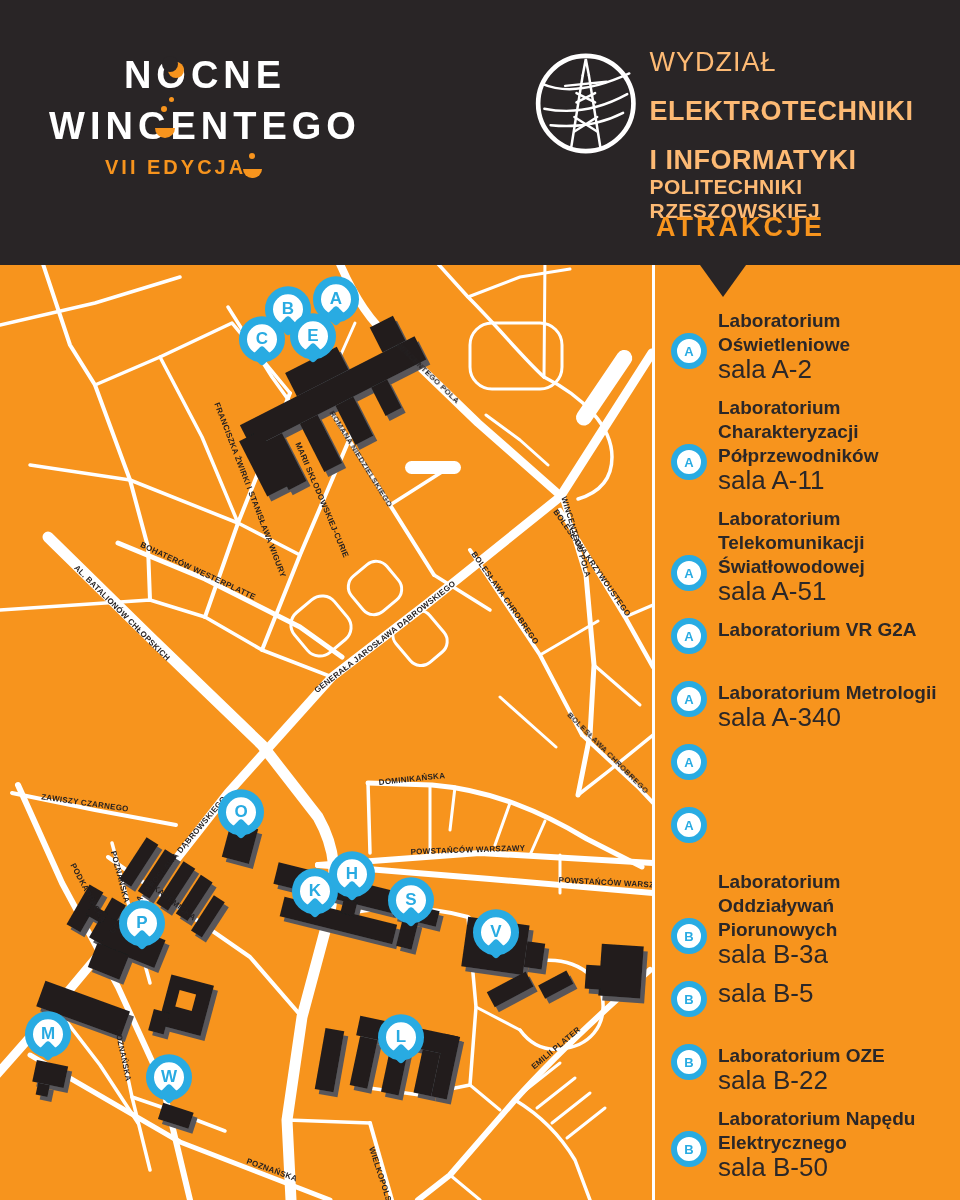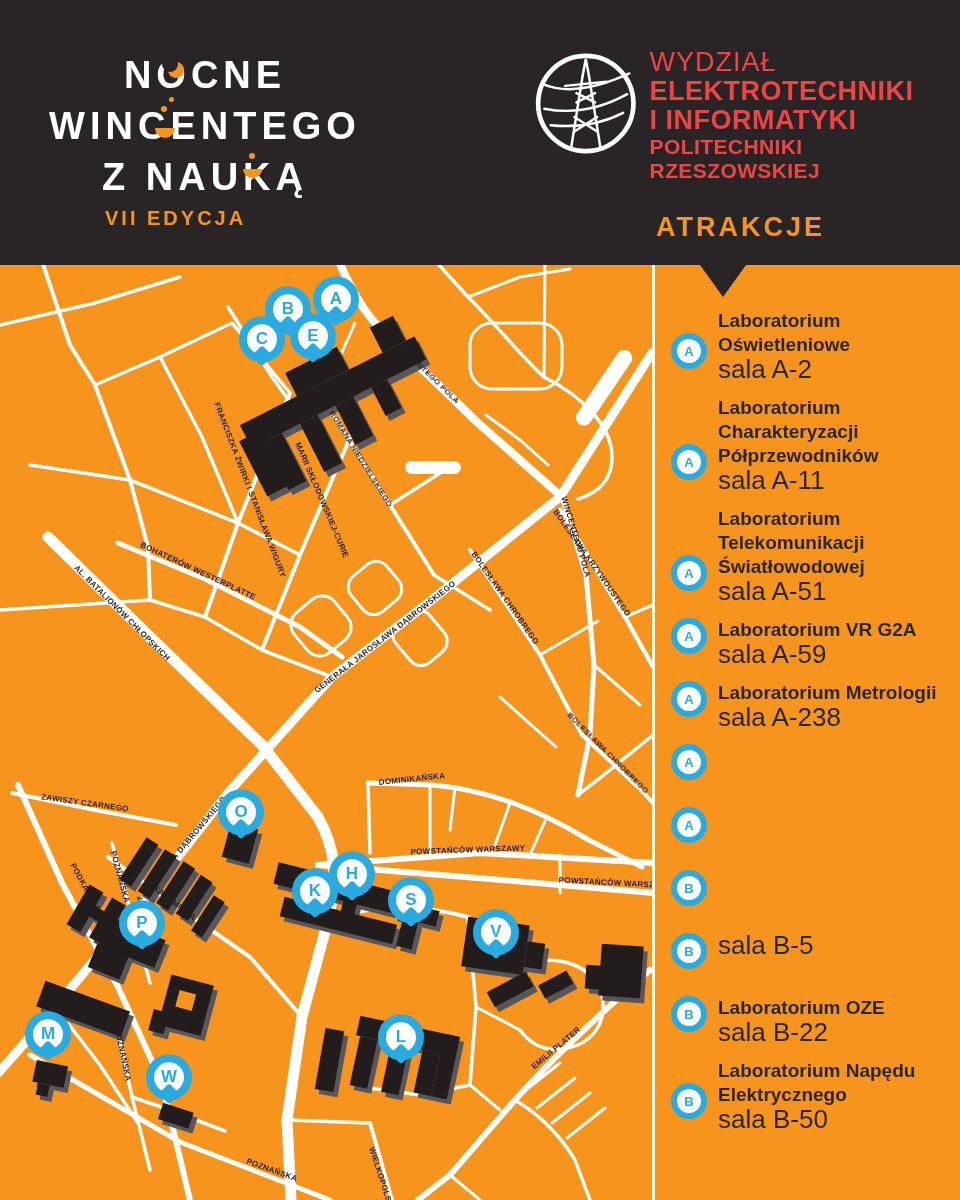--- a/index.html
+++ b/index.html
@@ -20,23 +20,23 @@
   .d-moon{left:138px;top:12px;width:16px;height:16px;}
   .d-moon-mask{left:132px;top:6px;width:16px;height:16px;background:#292526;}
   .d-b1{left:131px;top:56px;width:6px;height:6px;}
   .d-b2{left:139px;top:47px;width:5px;height:5px;}
   .d-flask{left:125px;top:78px;width:20px;height:10px;border-radius:0 0 10px 10px;}
   .d-b3{left:219px;top:103px;width:6px;height:6px;}
   .d-ufill{left:213px;top:119px;width:19px;height:9px;border-radius:0 0 9px 9px;}
 
   .faculty{position:absolute;left:534px;top:40px;display:flex;z-index:22;}
   .pylon{width:110px;height:128px;margin-right:12px;}
-  .faculty-text{color:#ef4444;padding-top:8px;}
+  .faculty-text{color:#fdba74;padding-top:8px;}
   .f1{font-size:27px;font-weight:400;letter-spacing:1px;line-height:29px;}
-  .f2,.f3{font-size:27px;font-weight:800;letter-spacing:0.5px;line-height:29px;}
+  .f2,.f3{font-size:27px;font-weight:800;letter-spacing:0.5px;line-height:29px;margin-top:20px;}
   .f4{font-size:21px;font-weight:700;letter-spacing:0.4px;}
 
   .atrakcje{position:absolute;left:656px;top:212px;font-size:27px;font-weight:800;
        letter-spacing:3px;color:#F7941D;z-index:22;}
 
   
   .map{position:absolute;left:0;top:265px;width:653px;height:935px;overflow:hidden;background:#F7941D;}
   .map-svg{position:absolute;left:0;top:0;}
   .street{position:absolute;font-size:8px;font-weight:700;color:#231F20;white-space:nowrap;
        letter-spacing:0.3px;z-index:3;}
@@ -341,49 +341,52 @@
       <div class="room">sala A-51</div>
     </div>
   </div>
 
   <div class="item">
     <div class="pin">
       <span class="pl">A</span>
     </div>
     <div class="txt">
       <div class="title">Laboratorium VR G2A</div>
-      <div class="room">sala A-59</div>
     </div>
   </div>
 
   <div class="item">
     <div class="pin">
       <span class="pl">A</span>
     </div>
     <div class="txt">
       <div class="title">Laboratorium Metrologii</div>
-      <div class="room">sala A-238</div>
+      <div class="room">sala A-340</div>
     </div>
   </div>
 
   <div class="item">
     <div class="pin">
       <span class="pl">A</span>
     </div>
   </div>
 
   <div class="item">
     <div class="pin">
       <span class="pl">A</span>
     </div>
   </div>
 
   <div class="item">
     <div class="pin">
       <span class="pl">B</span>
+    </div>
+    <div class="txt">
+      <div class="title">Laboratorium Oddziaływań Piorunowych</div>
+      <div class="room">sala B-3a</div>
     </div>
   </div>
 
   <div class="item">
     <div class="pin">
       <span class="pl">B</span>
     </div>
     <div class="txt">
       <div class="room">sala B-5</div>
     </div>
@@ -408,21 +411,20 @@
       <div class="room">sala B-50</div>
     </div>
   </div>
 </div>
 </div>
 
 <div class="header">
   <div class="event-logo">
     <div class="line">NOCNE</div>
     <div class="line">WINCENTEGO</div>
-    <div class="line">Z NAUKĄ</div>
     <div class="edition">VII EDYCJA</div>
     <div class="decor d-moon"></div>
     <div class="decor d-moon-mask" style="background:#292526"></div>
     <div class="decor d-b1"></div>
     <div class="decor d-b2"></div>
     <div class="decor d-flask"></div>
     <div class="decor d-b3"></div>
     <div class="decor d-ufill"></div>
   </div>
 

